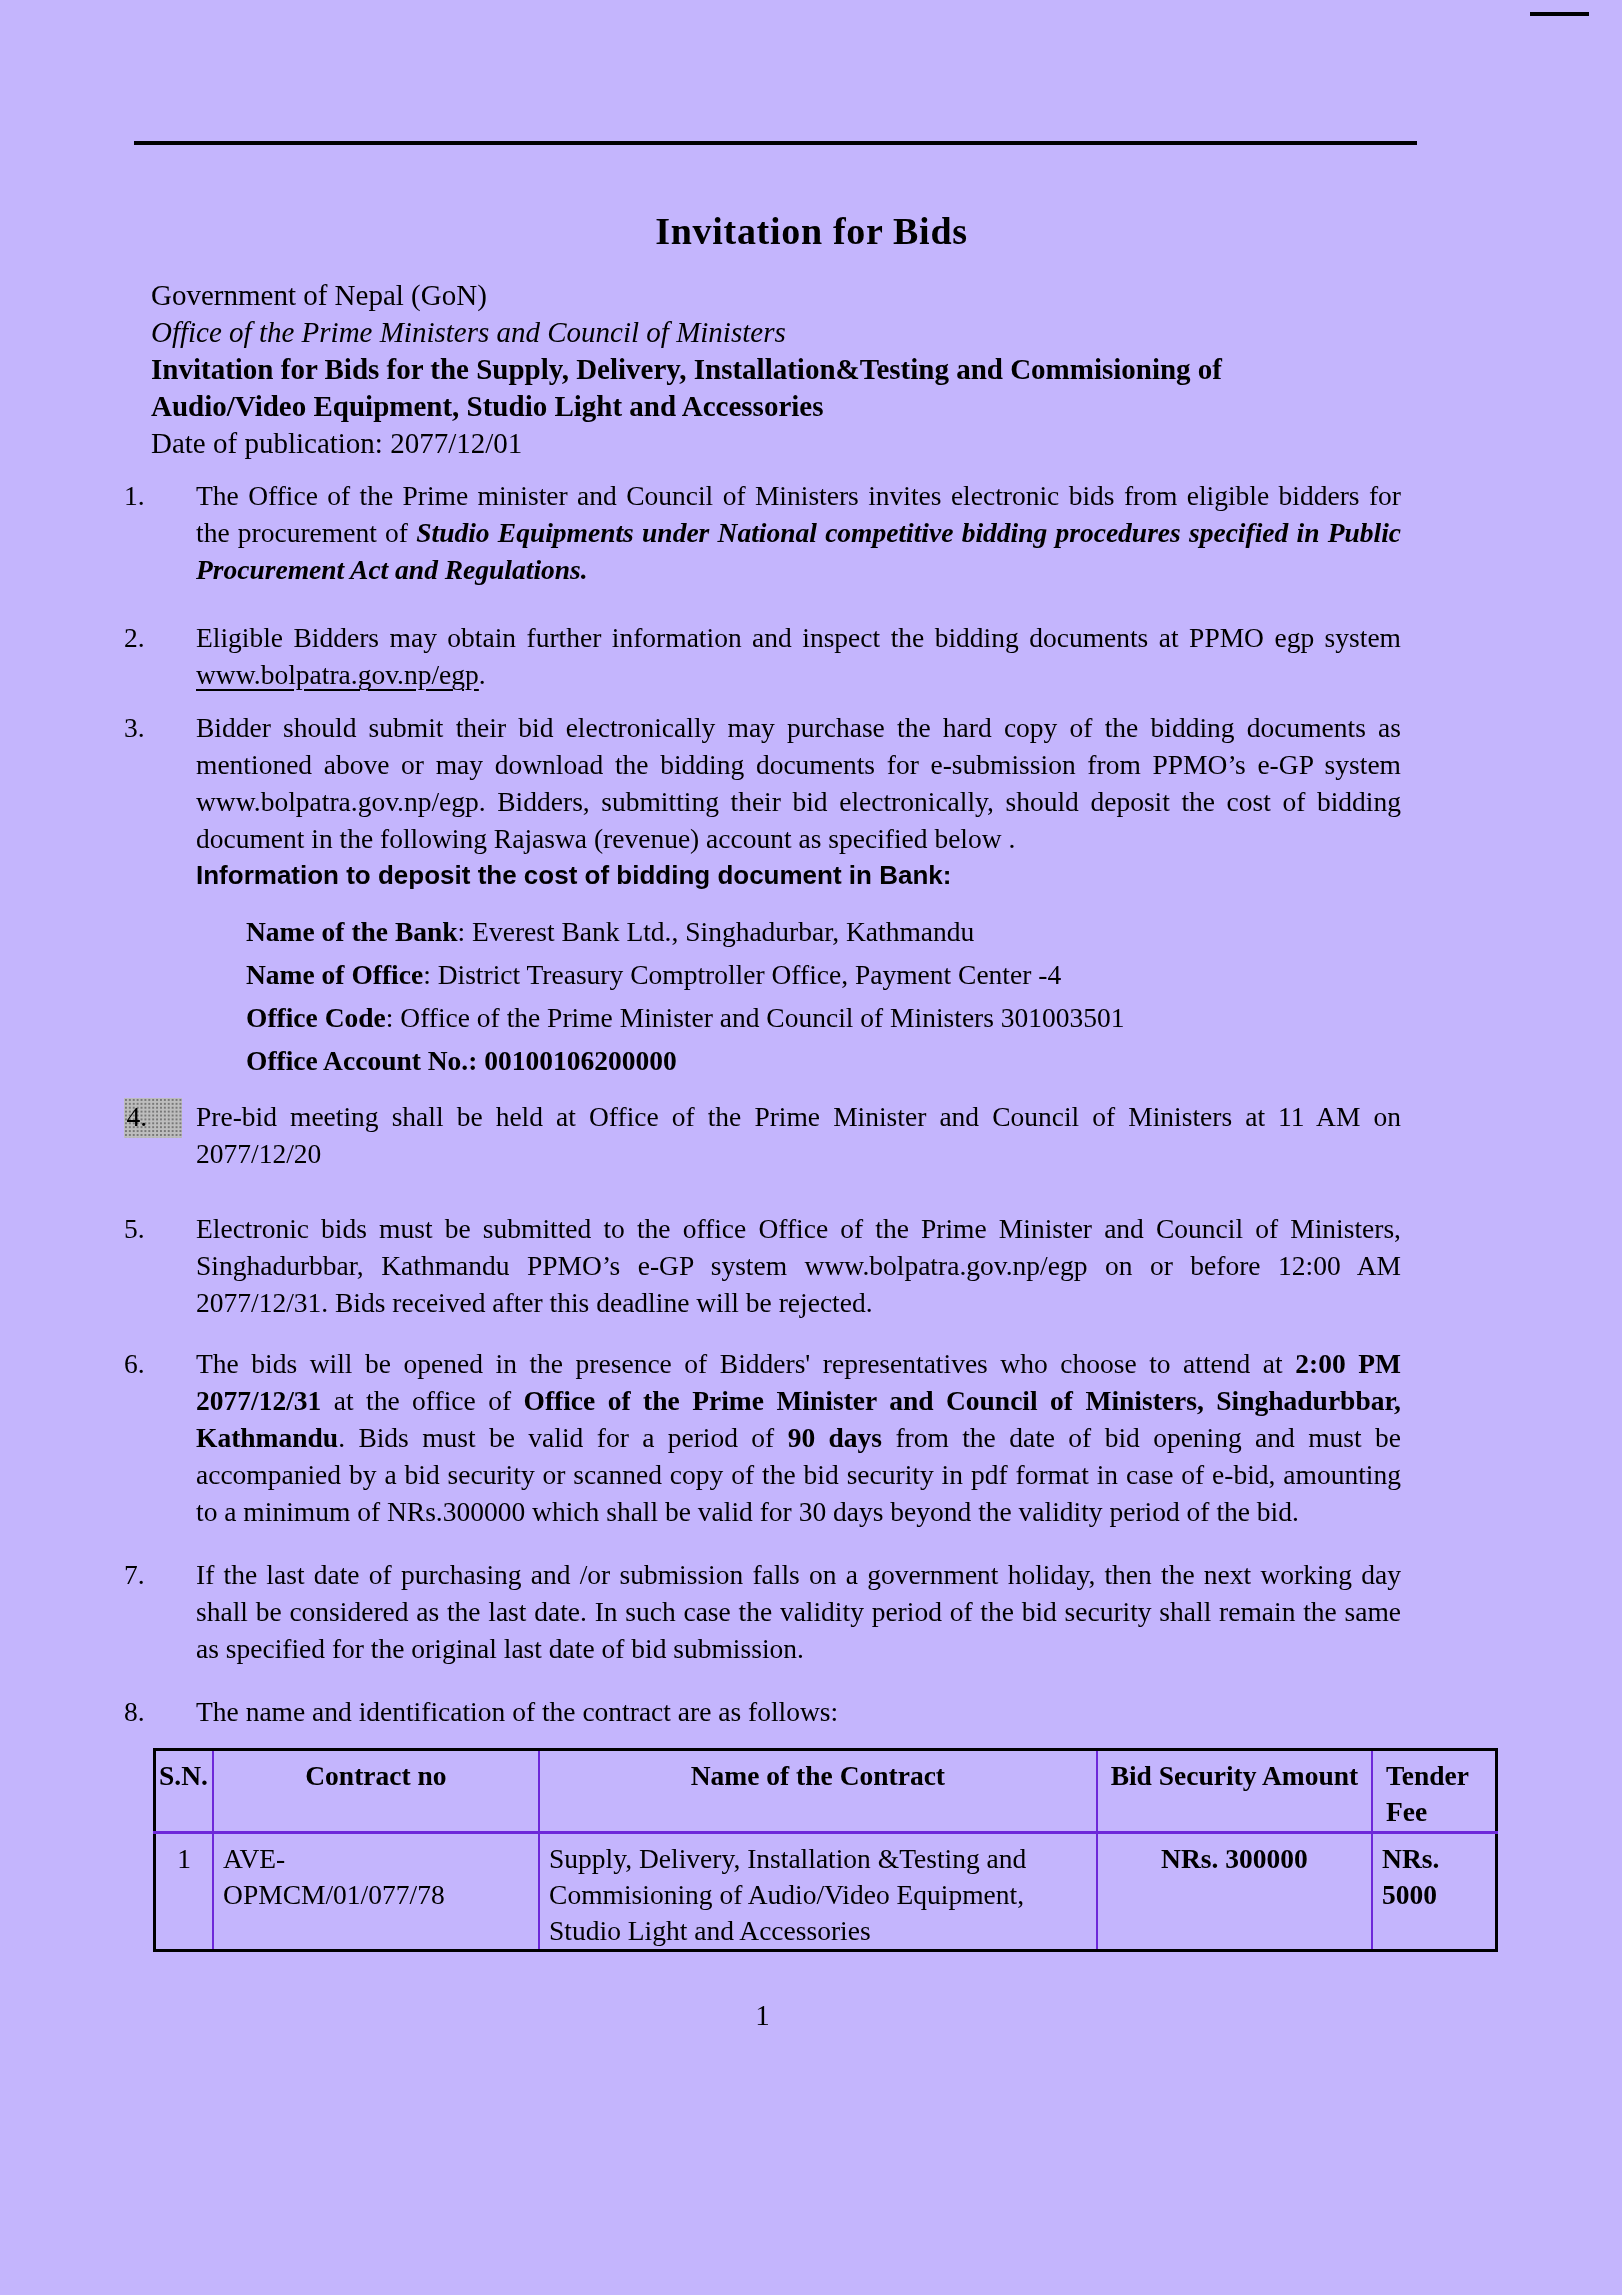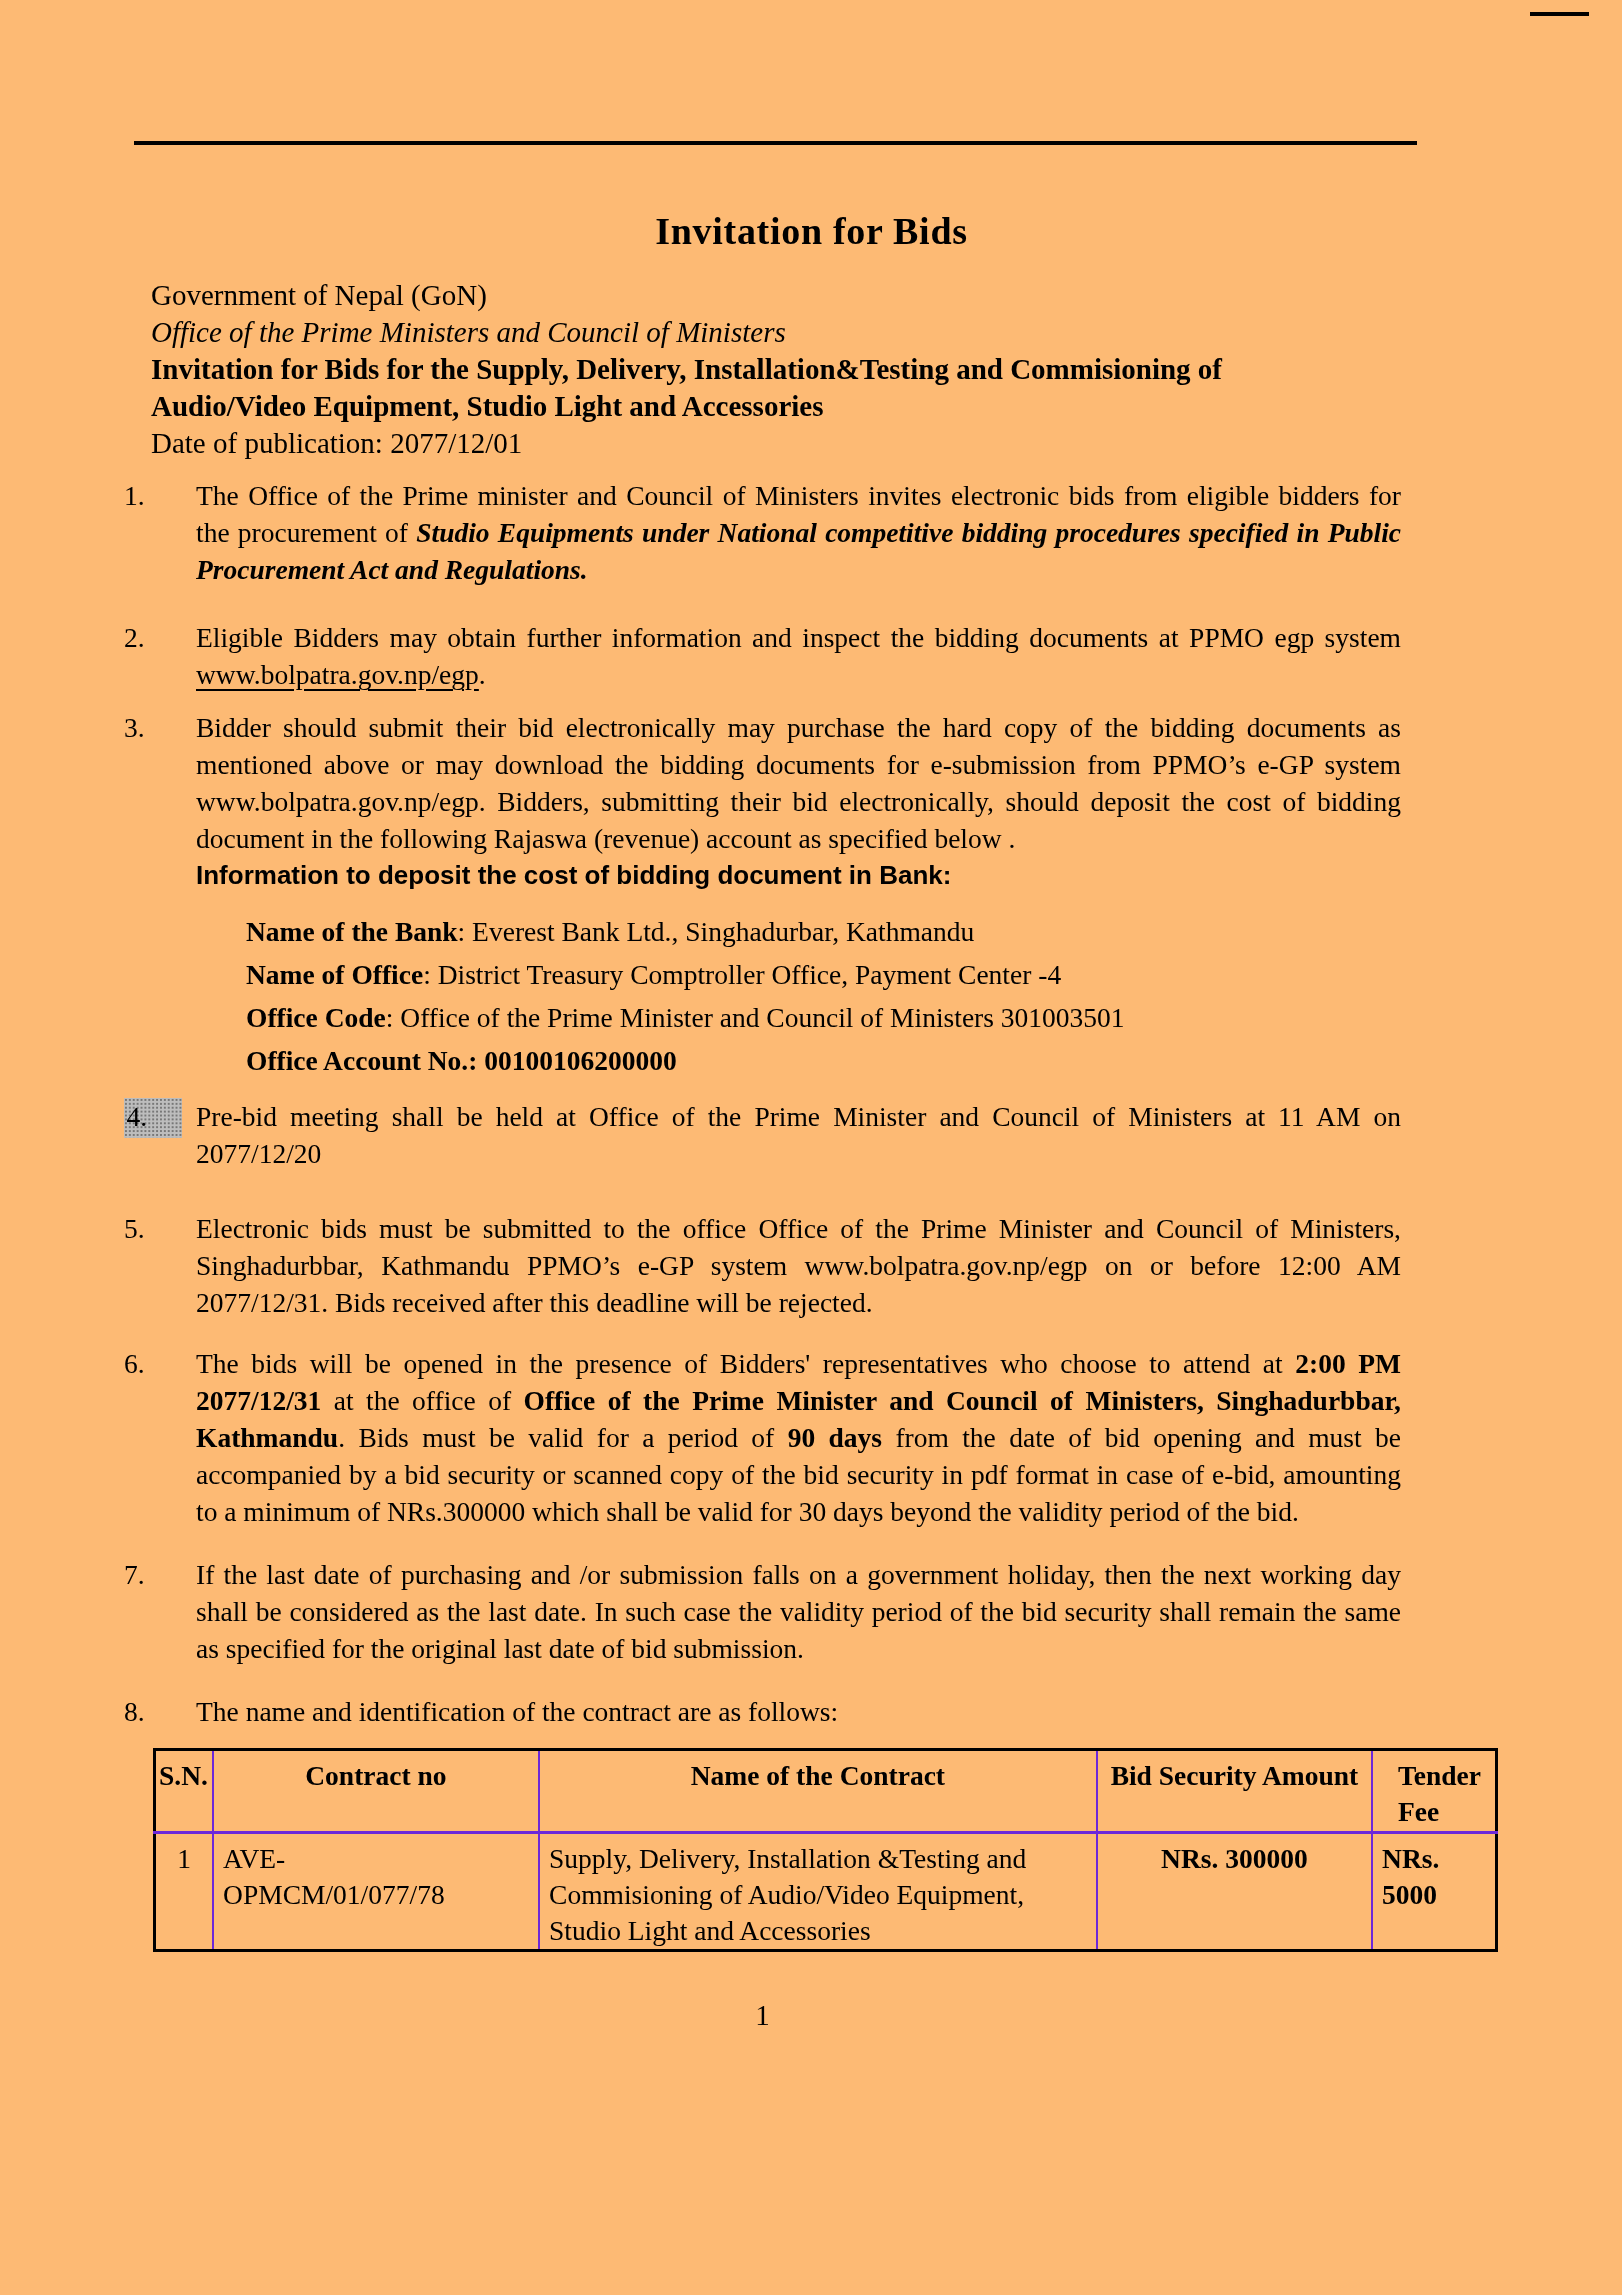--- a/index.html
+++ b/index.html
@@ -1,20 +1,20 @@
 <!DOCTYPE html>
 <html style="font-size:10.5px"><head>
 <meta charset="utf-8">
 <style>
   html,body { margin:0; padding:0; background:#ffffff; }
   .page {
     position:relative;
     width:1623px;
     height:2295px;
-    background:#fdba74;
+    background:#c4b5fd;
     color:#000;
     font-family:"Liberation Serif","DejaVu Serif",serif;
     overflow:hidden;
   }
   .top-dash {
     position:absolute; top:11.8px; right:34px;
     width:59px; height:4.6px; background:#000;
   }
   .head-rule {
     position:absolute; top:141px; left:134px;
@@ -92,21 +92,21 @@
     vertical-align:top;
     line-height:36px;
   }
   .contract-table th {
     border-bottom-width:3.9px;
     font-weight:bold;
     height:73px;
     padding:6.5px 6.5px 0 6.5px;
   }
   .contract-table th.th-sn { text-align:left; padding-left:2.6px; }
-  .contract-table th.th-fee { text-align:left; padding-left:25px;margin-top:24px; }
+  .contract-table th.th-fee { text-align:left; padding-left:13px;margin-top:24px; }
   .contract-table td {
     height:108px;
     padding:7.9px 9.2px 0 9.2px;
   }
   .td-sn { text-align:center; }
   .td-bid { text-align:center; font-weight:bold; }
   .td-fee { font-weight:bold; }
   .page-num {
     margin-top:47px;
     text-align:center;

